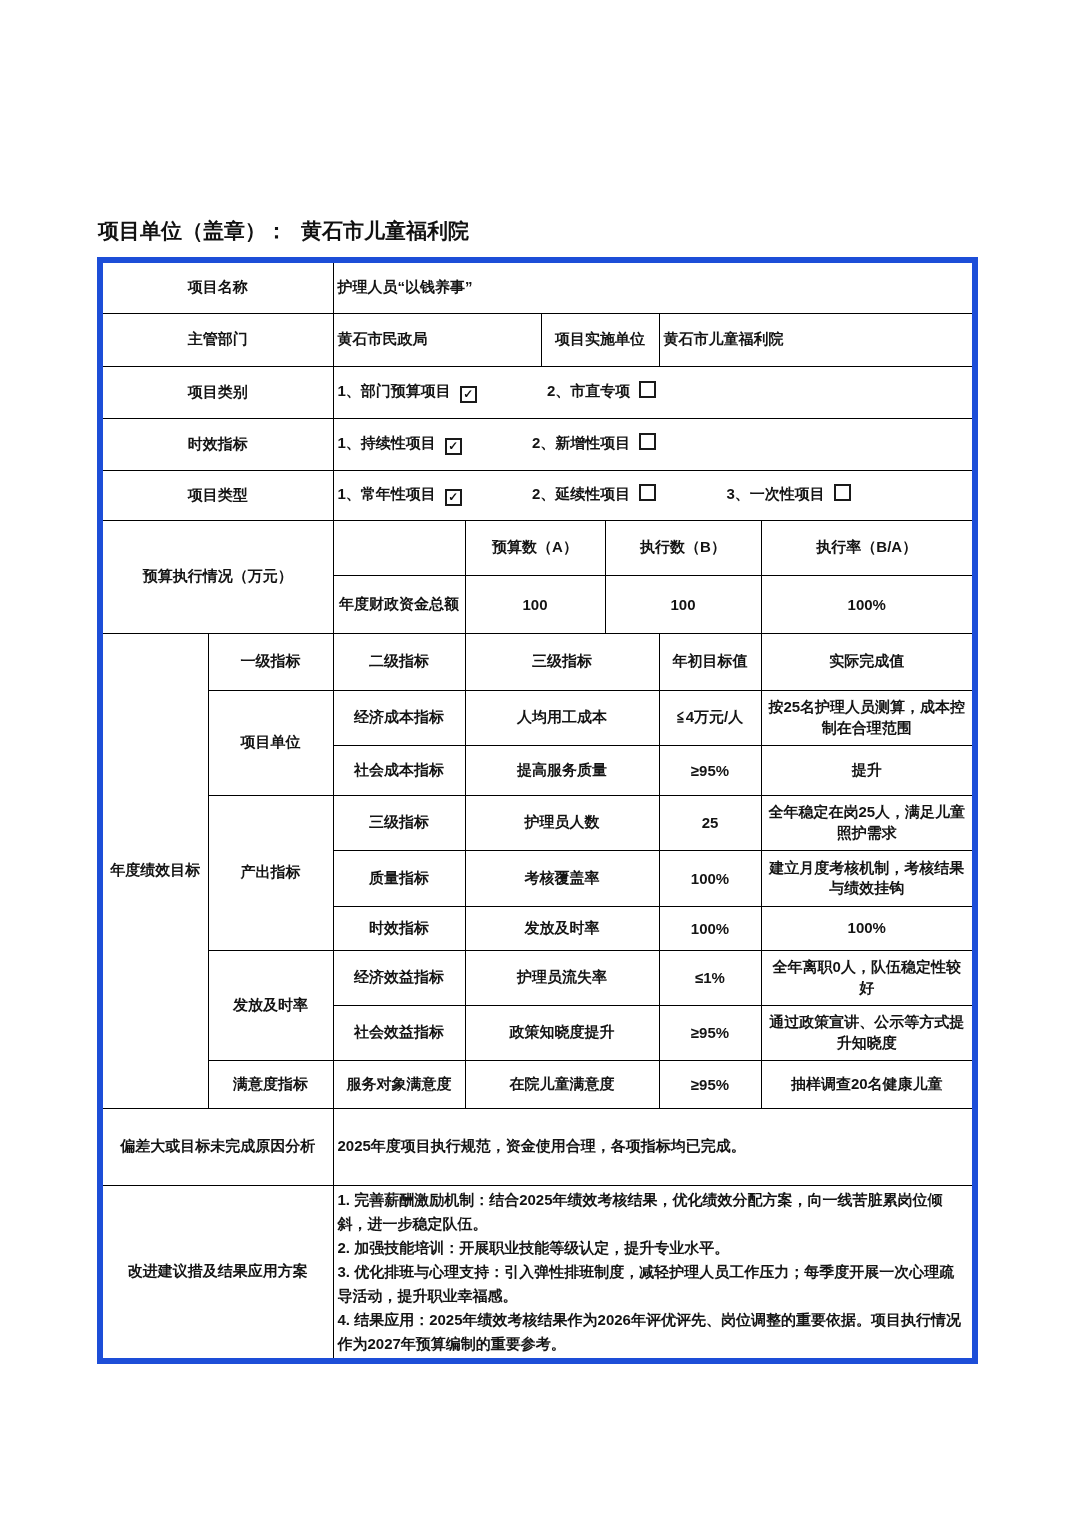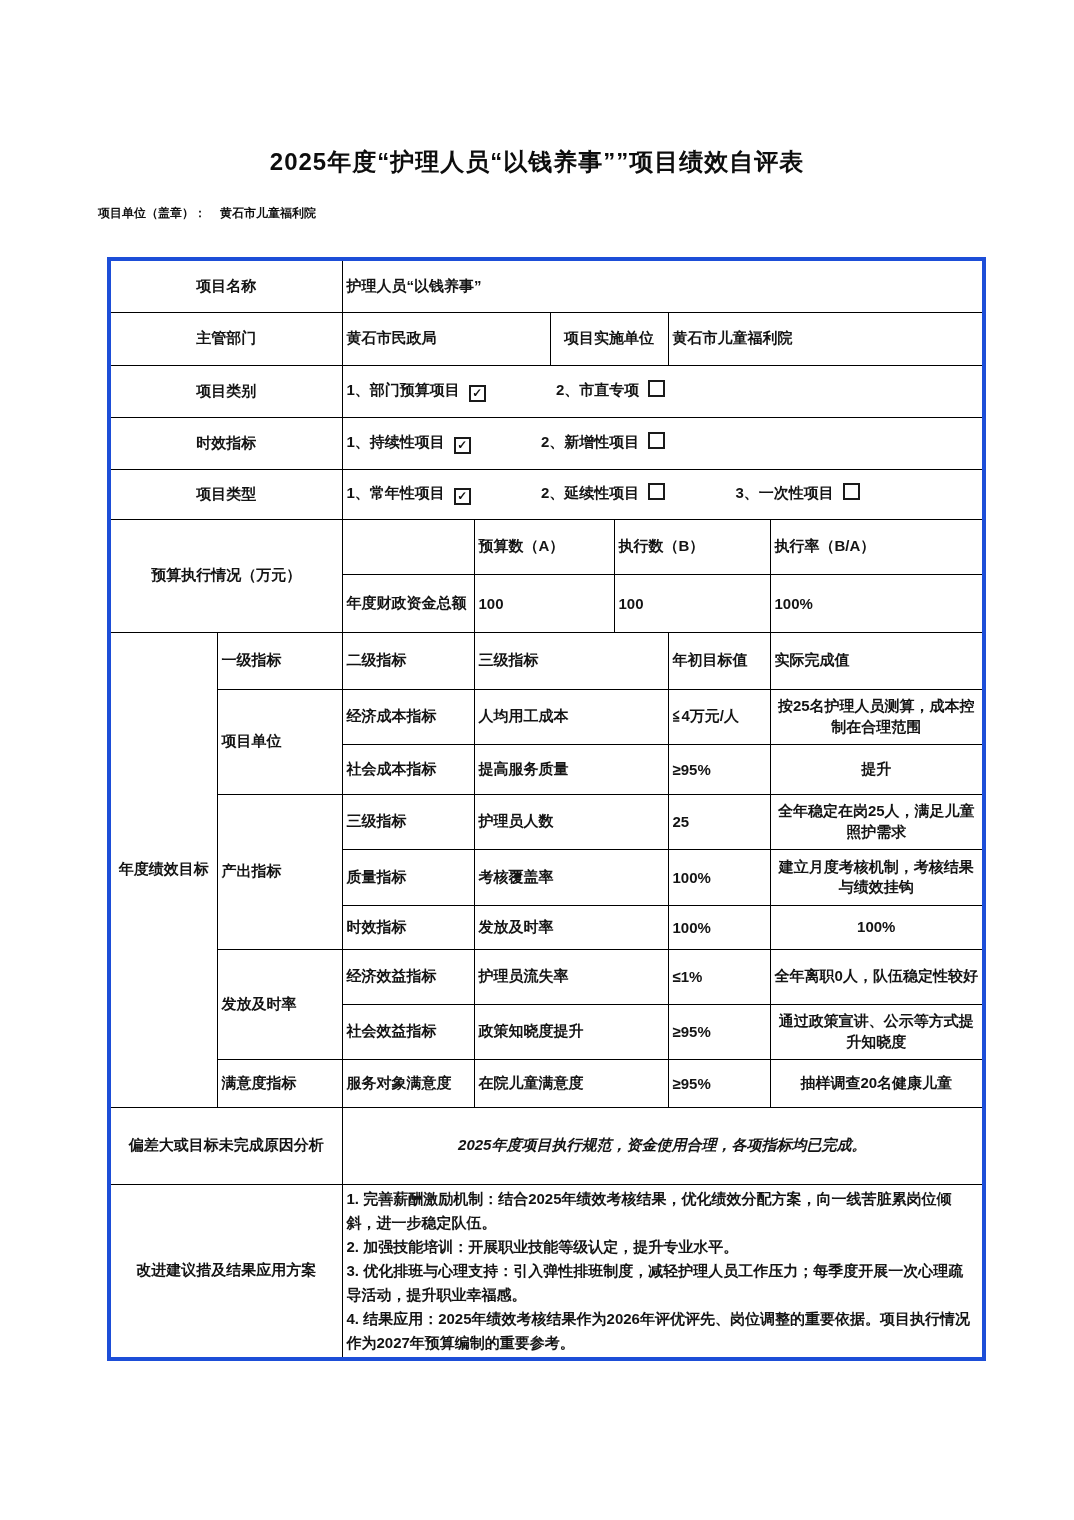--- a/index.html
+++ b/index.html
@@ -1,44 +1,43 @@
 <!DOCTYPE html>
 <html><head>
 <meta charset="utf-8">
 <style>
   html,body{margin:0;padding:0;background:#ffffff;}
   .page{position:relative;width:1074px;height:1520px;background:#ffffff;color:#111;
         font-family:"Liberation Sans",sans-serif;font-weight:bold;}
   .doc-title{position:absolute;top:146px;left:0;width:1074px;text-align:center;
         font-size:24px;letter-spacing:1px;color:#0d0d0d;}
-  .unit-line{position:absolute;top:205px;left:98px;font-size:12px;}
+  .unit-line{position:absolute;top:217px;left:98px;font-size:21px;}
   .unit-value{margin-left:14px;}
-  table.form{position:absolute;top:257px;left:107px;width:875px;border-collapse:collapse;
-        table-layout:fixed;border:4px solid #1d4ed8;}
+  table.form{position:absolute;top:257px;left:97px;width:875px;border-collapse:collapse;
+        table-layout:fixed;border:6px solid #1d4ed8;}
   table.form td{border:1px solid #000;font-size:15px;color:#141414;
         vertical-align:middle;padding:2px 4px;overflow:hidden;}
   td.lbl{text-align:center;}
   td.val{text-align:left;padding-left:9px;margin-left:28px;}
-  td.ctr{text-align:left;}
+  td.ctr{text-align:center;}
   td.small{font-size:14px;text-align:center;line-height:1.35;padding:2px 6px;}
   td.improve{font-size:14px;text-align:left;line-height:1.6;padding:6px 9px;vertical-align:middle;}
-  td.dev{font-size:15px;text-align:center;padding-left:9px;font-style:italic;}
+  td.dev{font-size:15px;text-align:left;padding-left:9px;}
   .opt{display:inline-block;margin-right:66px;white-space:nowrap;}
   .opt:last-child{margin-right:0;}
   .opt-text{margin-right:9px;}
   .cbox{display:inline-block;width:13px;height:13px;border:2px solid #1a1a1a;
         font-size:12px;line-height:13px;text-align:center;vertical-align:-2px;
         font-weight:bold;color:#111;}
 </style>
 </head>
 <body>
 
 <div class="page">
 
-  <div class="doc-title">2025年度“护理人员“以钱养事””项目绩效自评表</div>
 
   <div class="unit-line">
     <span>项目单位（盖章）：</span><span class="unit-value">黄石市儿童福利院</span>
   </div>
 
   <table class="form">
     <colgroup>
       <col style="width:108px">
         <col style="width:125px">
         <col style="width:132px">

